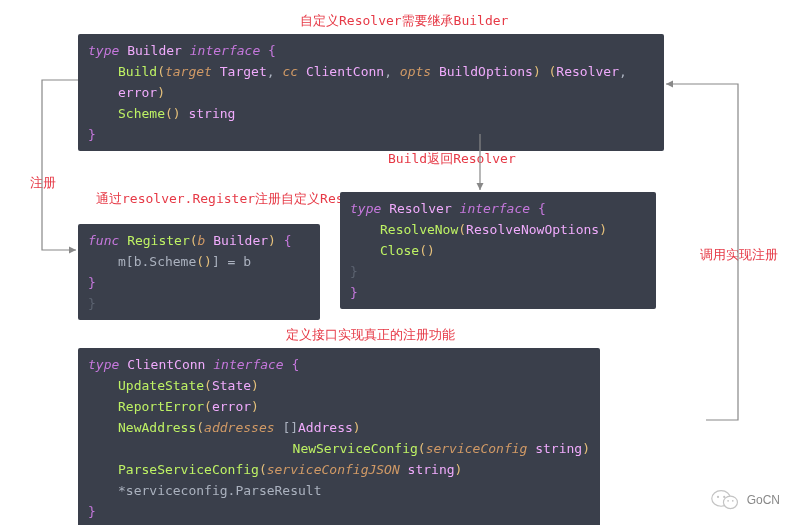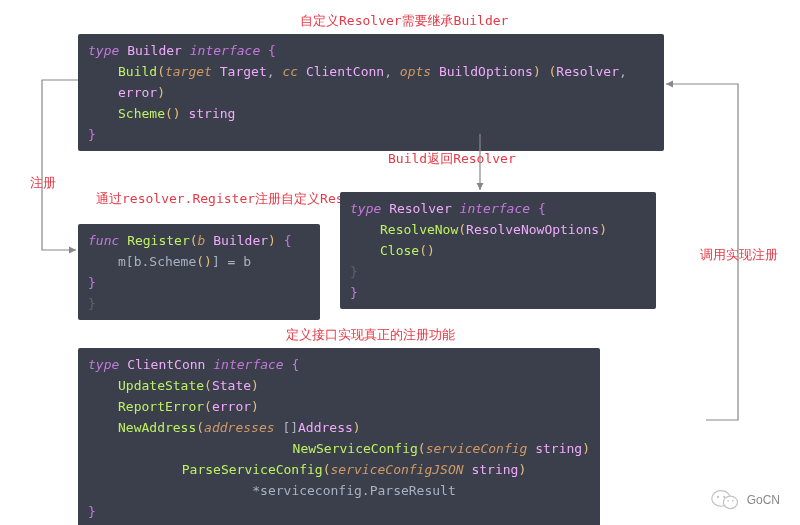--- a/index.html
+++ b/index.html
@@ -114,21 +114,21 @@
   </div>
   <div style="padding-left:30px;">
     <span class="func">ReportError</span><span class="paren">(</span><span class="typename">error</span><span class="paren">)</span>
   </div>
   <div style="padding-left:30px;">
     <span class="func">NewAddress</span><span class="paren">(</span><span class="param">addresses</span> <span class="punct">[]</span><span class="typename">Address</span><span class="paren">)</span>
   </div>
   <div style="padding-left:30px;text-align:right;">
     <span class="func">NewServiceConfig</span><span class="paren">(</span><span class="param">serviceConfig</span> <span class="typename">string</span><span class="paren">)</span>
   </div>
-  <div style="padding-left:30px;text-align:center;">
+  <div style="padding-left:30px;">
     <span class="func">ParseServiceConfig</span><span class="paren">(</span><span class="param">serviceConfigJSON</span> <span class="typename">string</span><span class="paren">)</span> <span class="var">*serviceconfig.ParseResult</span>
   </div>
   <div><span class="brace">}</span></div>
 </div>
 
 <svg id="arrows" width="800" height="525">
   <defs>
     <marker id="arrowhead" markerWidth="8" markerHeight="8" refX="6" refY="3" orient="auto">
       <path d="M0,0 L6,3 L0,6 Z" fill="#888888"></path>
     </marker>

